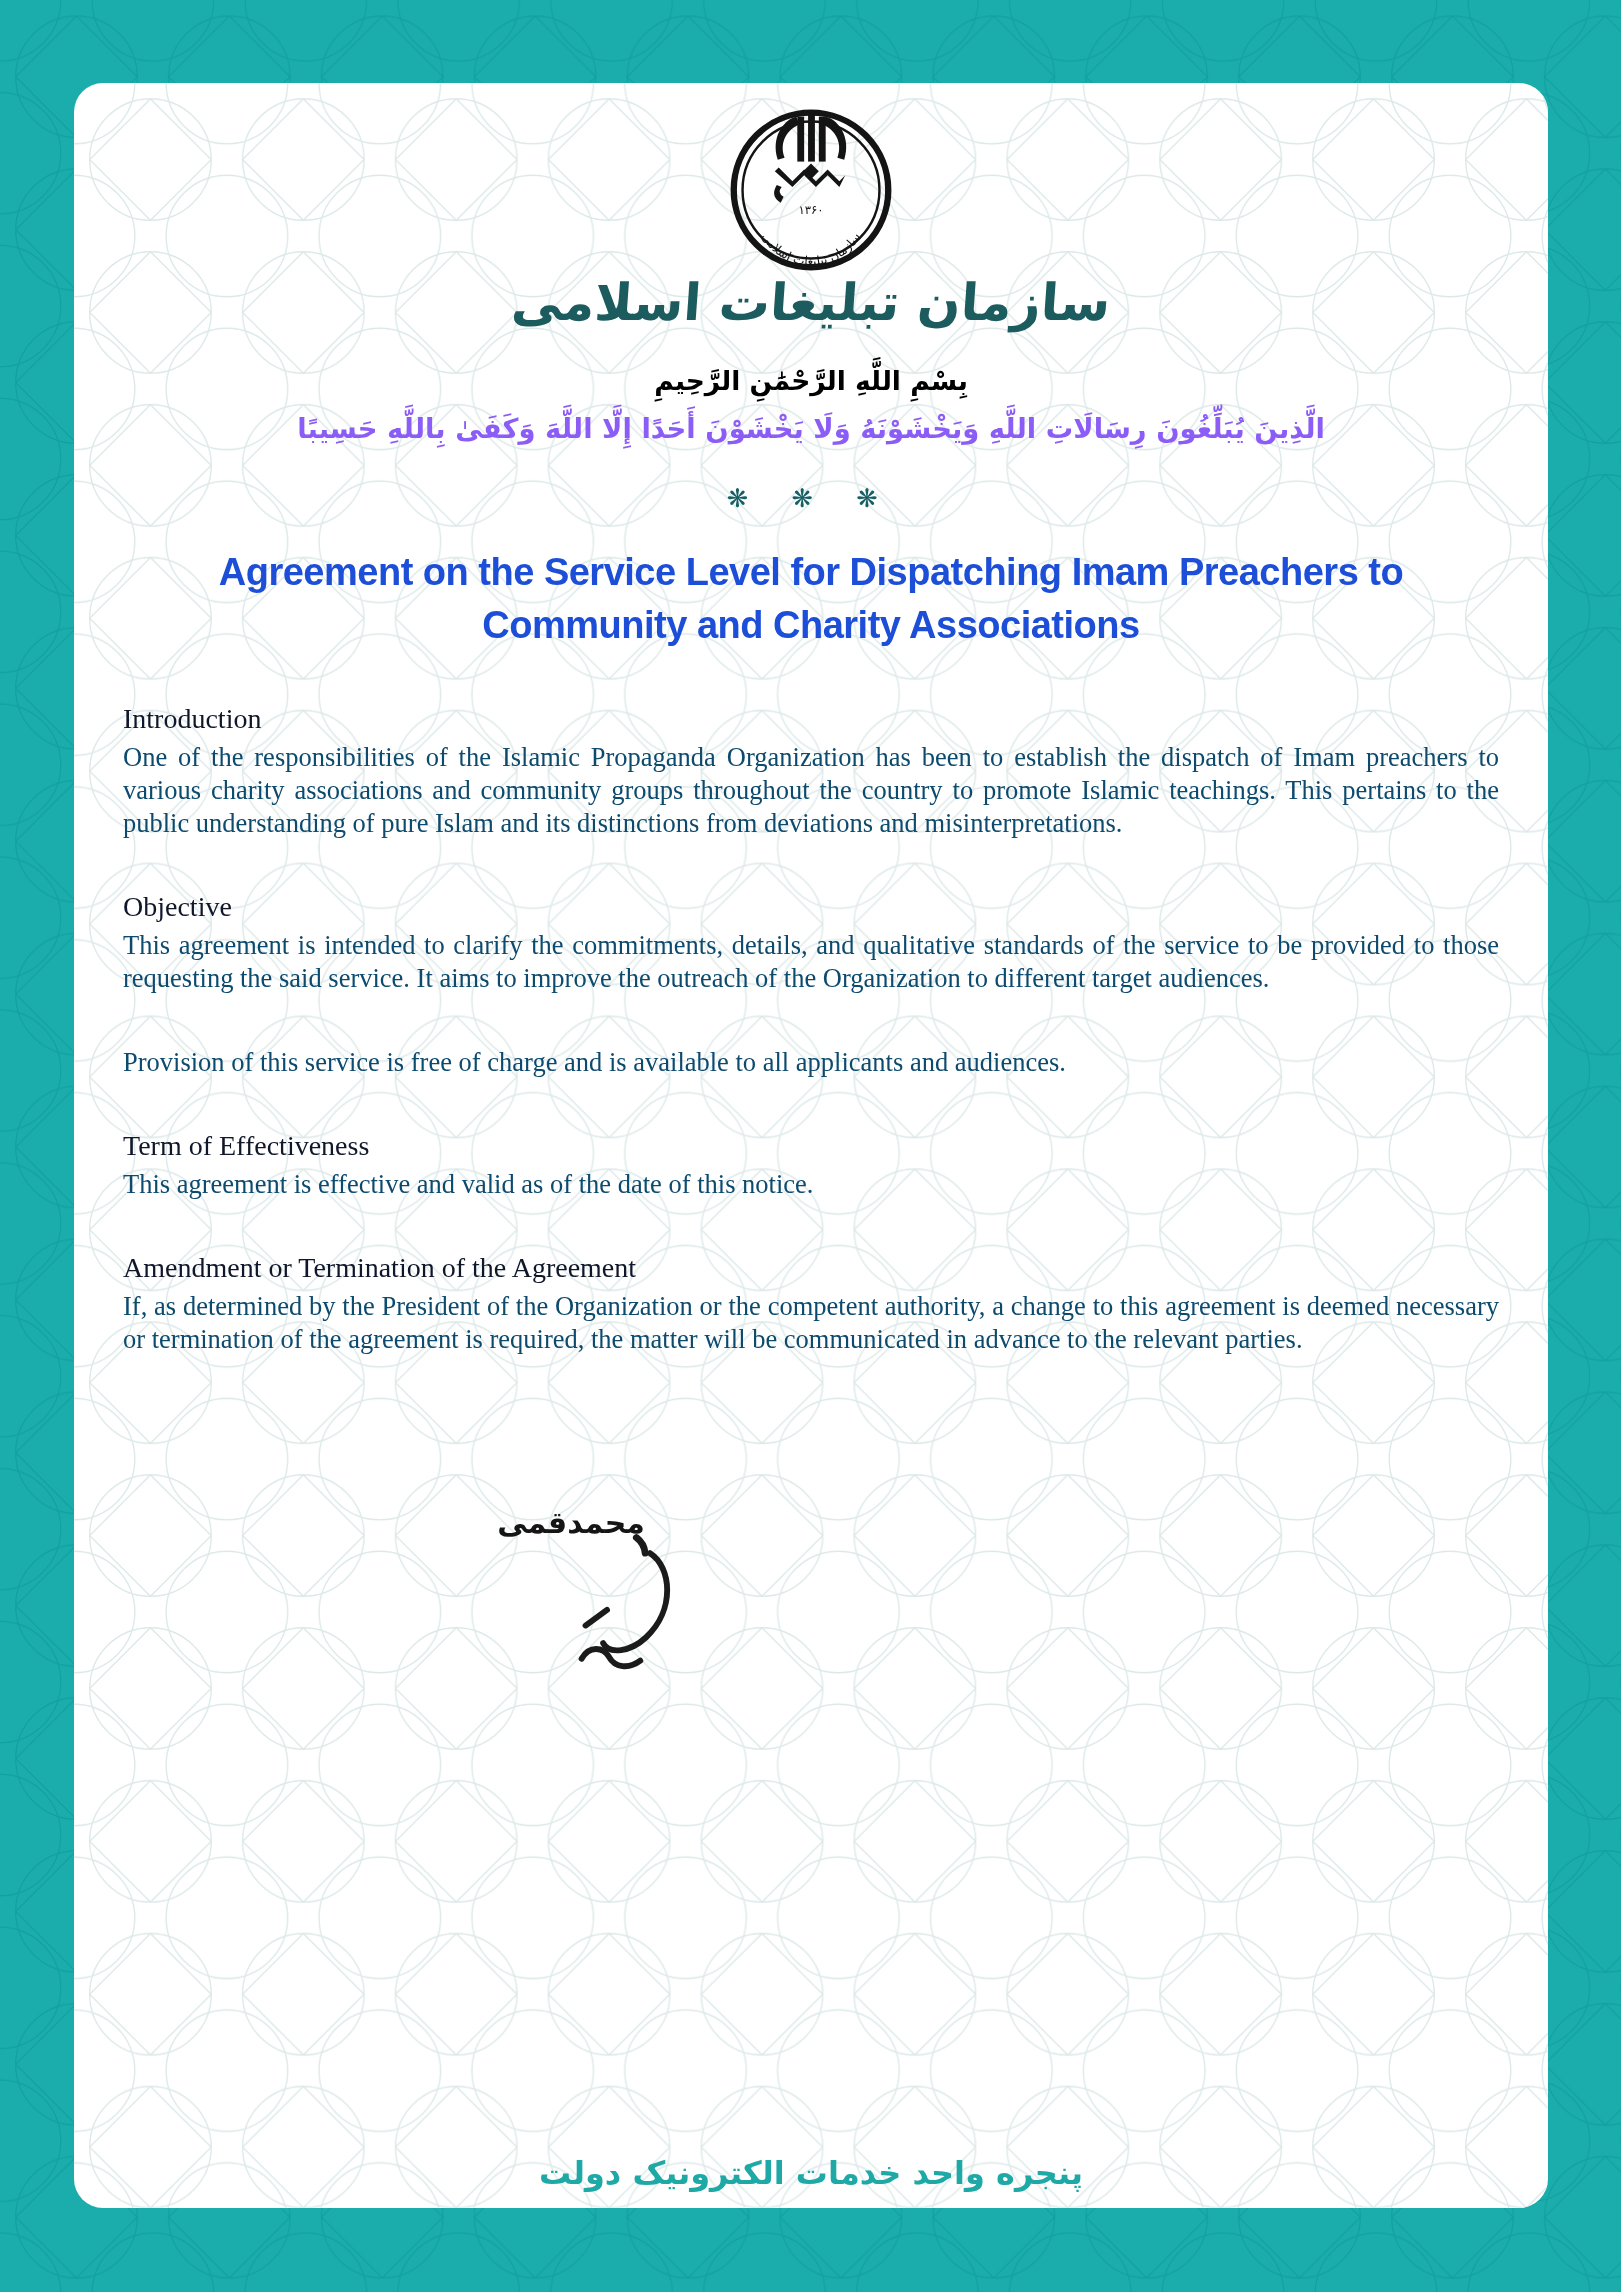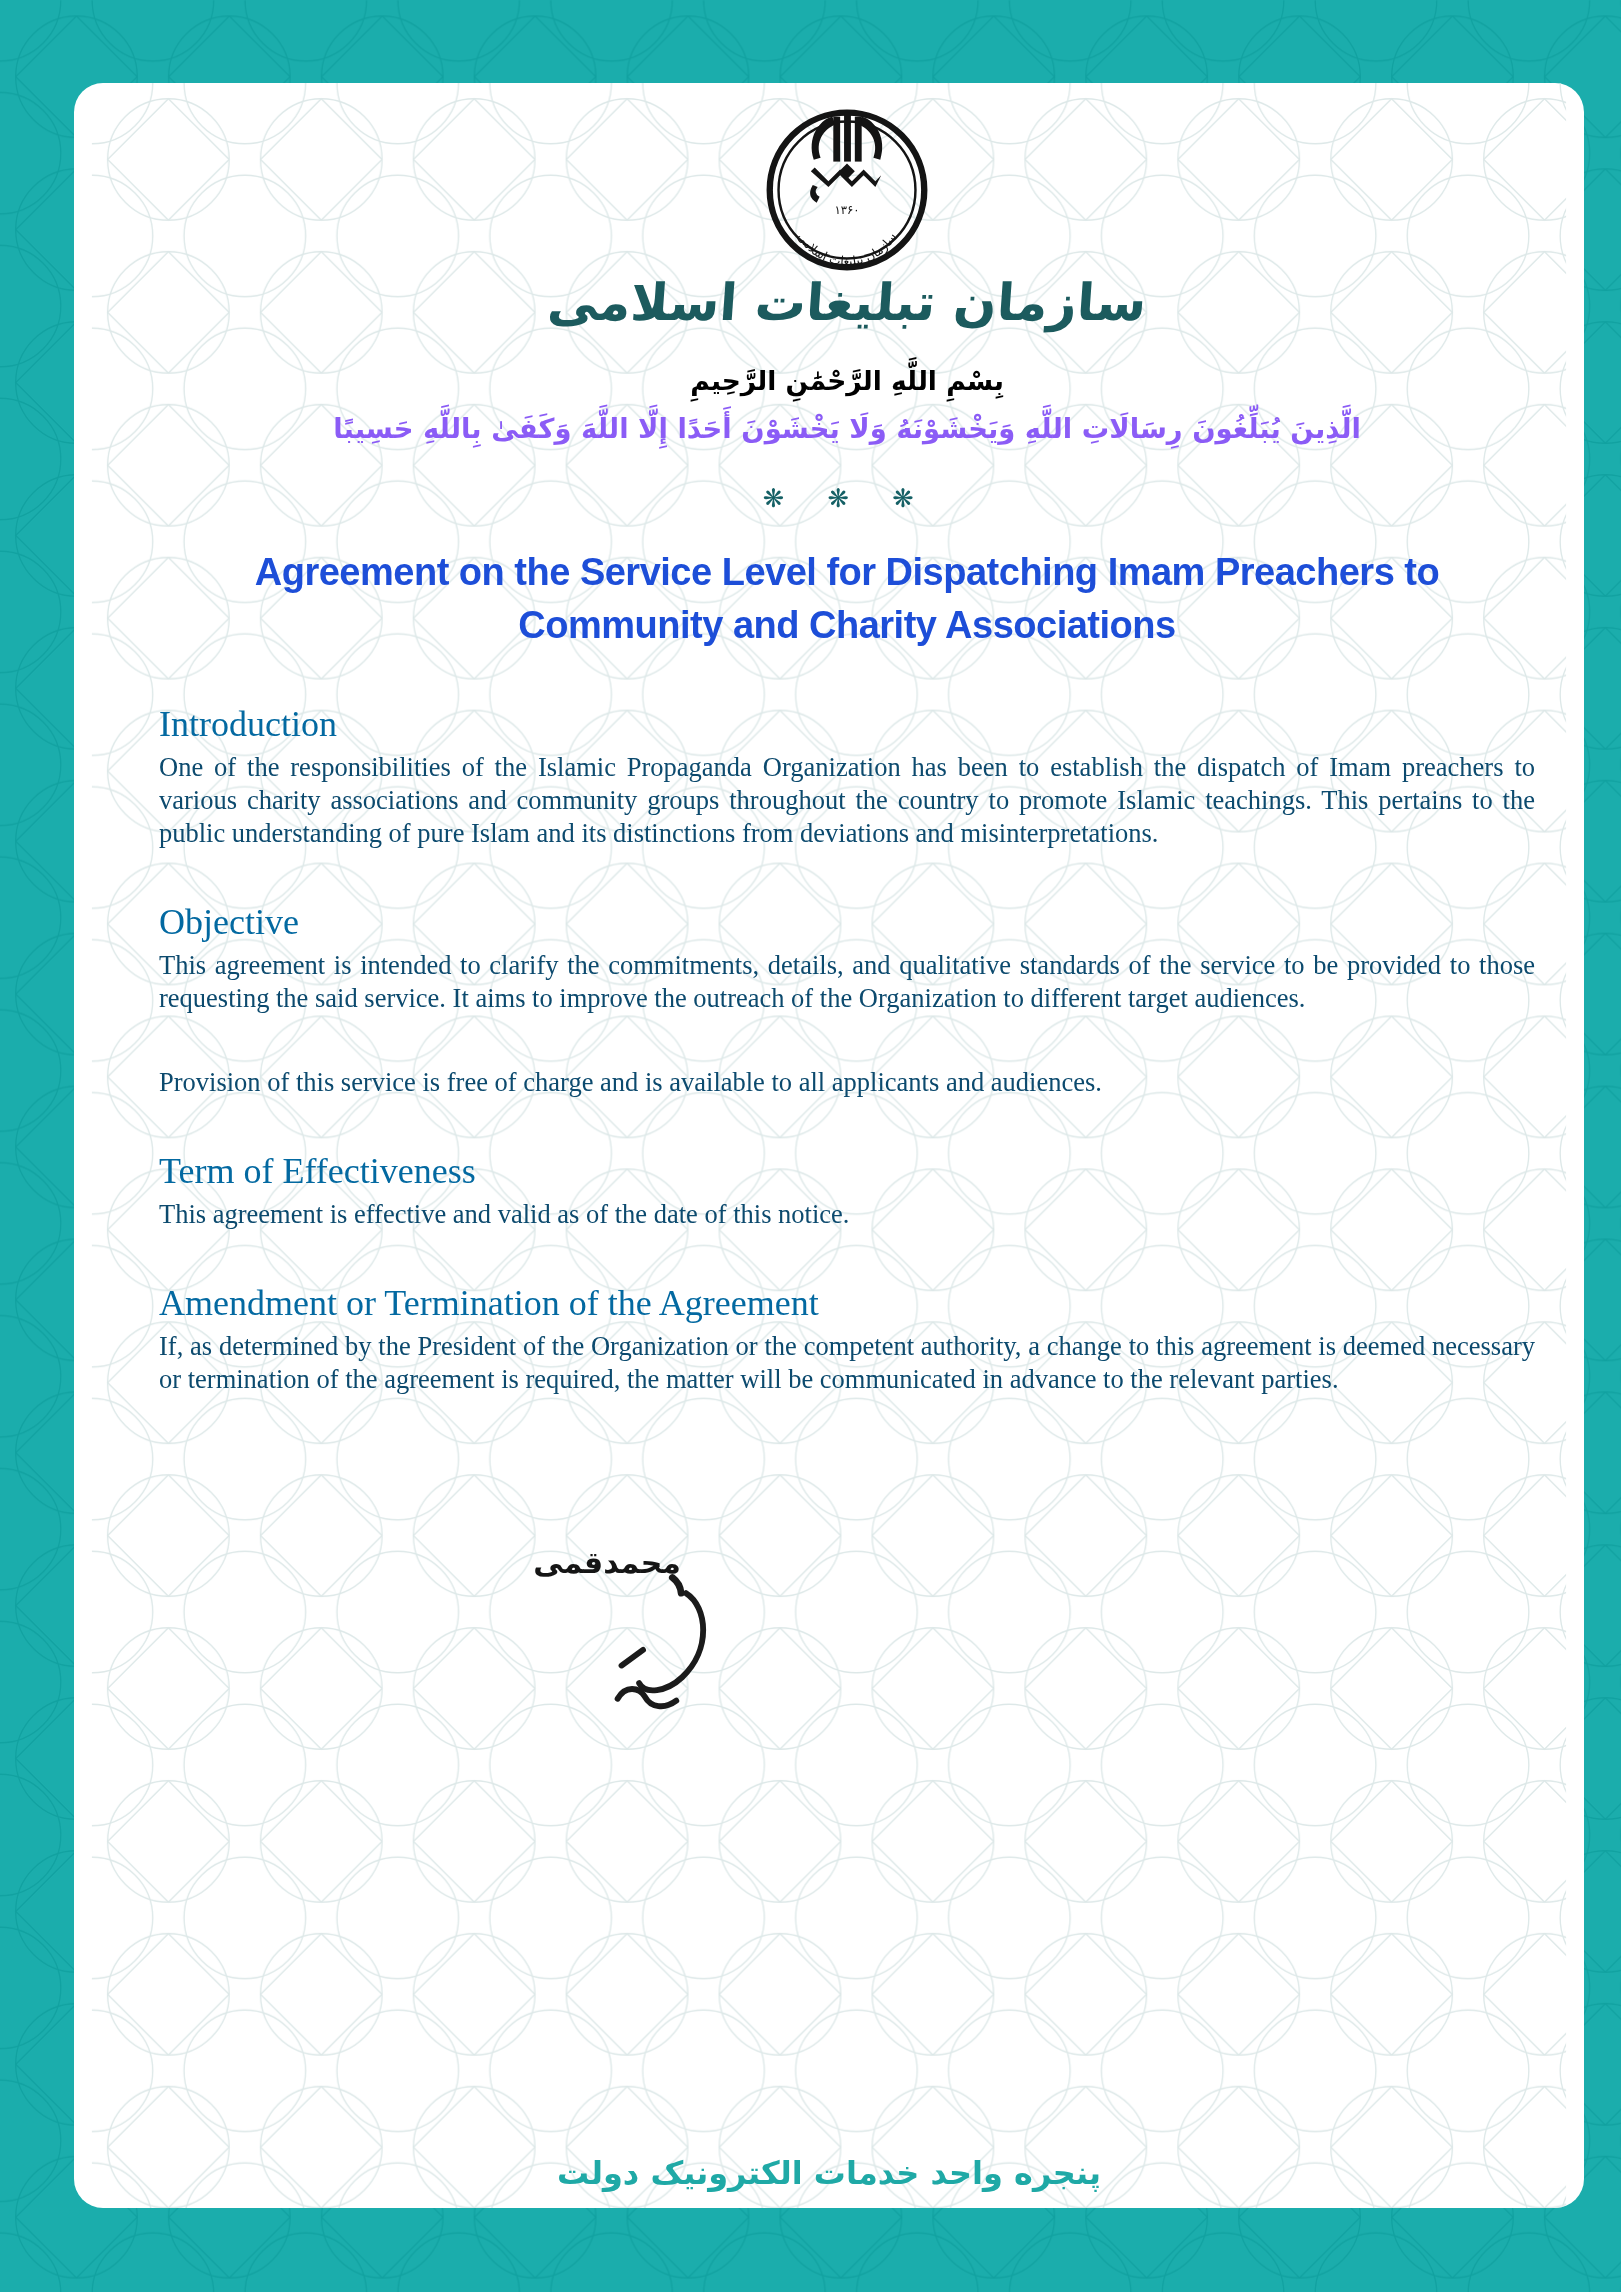--- a/index.html
+++ b/index.html
@@ -4,21 +4,21 @@
 <style>
   html,body{margin:0;padding:0;}
   body{
     width:1621px;height:2293px;position:relative;overflow:hidden;
     background:#1badac;
     font-family:"Liberation Serif", serif;
   }
   .pattern-layer{position:absolute;inset:0;width:100%;height:100%;display:block;pointer-events:none;}
   .page{
     position:absolute;left:74px;top:83px;width:1474px;height:2125px;
-    background:#ffffff;border-radius:29px;overflow:hidden;padding-left:36px;
+    background:#ffffff;border-radius:29px;overflow:hidden;
   }
   .content{position:relative;z-index:2;width:1376px;margin:0 auto;height:100%;}
   .logo{display:block;margin:15.7px auto 0 auto;}
   .calligraphy{
     text-align:center;margin-top:-3.9px;
     font-family:"DejaVu Sans", sans-serif;font-weight:bold;
     font-size:51px;color:#1c5b5e;letter-spacing:1px;
     transform:skewX(-4deg);
   }
   .bismillah{
@@ -38,21 +38,21 @@
   }
   .doc-title{
     margin:33px auto 0 auto;width:1362px;text-align:center;
     font-family:"Liberation Sans", sans-serif;font-weight:bold;
     font-size:38px;line-height:1.4;color:#1d4ed8;letter-spacing:-0.5px;
   }
   .section{margin-top:51px;}
   .section:first-of-type{margin-top:71px;}
   .section h2{
     margin:0 0 5.9px 0;font-weight:normal;
-    font-size:36px;color:#0369a1;
+    font-size:28px;color:#0f172a;
     font-family:"Liberation Serif", serif;
   }
   .section p{
     margin:0;font-size:26.5px;line-height:33px;color:#0c4a6e;
     text-align:justify;
   }
   .signature{
     position:relative;margin:145px 0 0 262px;width:372px;text-align:center;
     font-family:"DejaVu Sans", sans-serif;font-weight:bold;color:#151515;
   }

